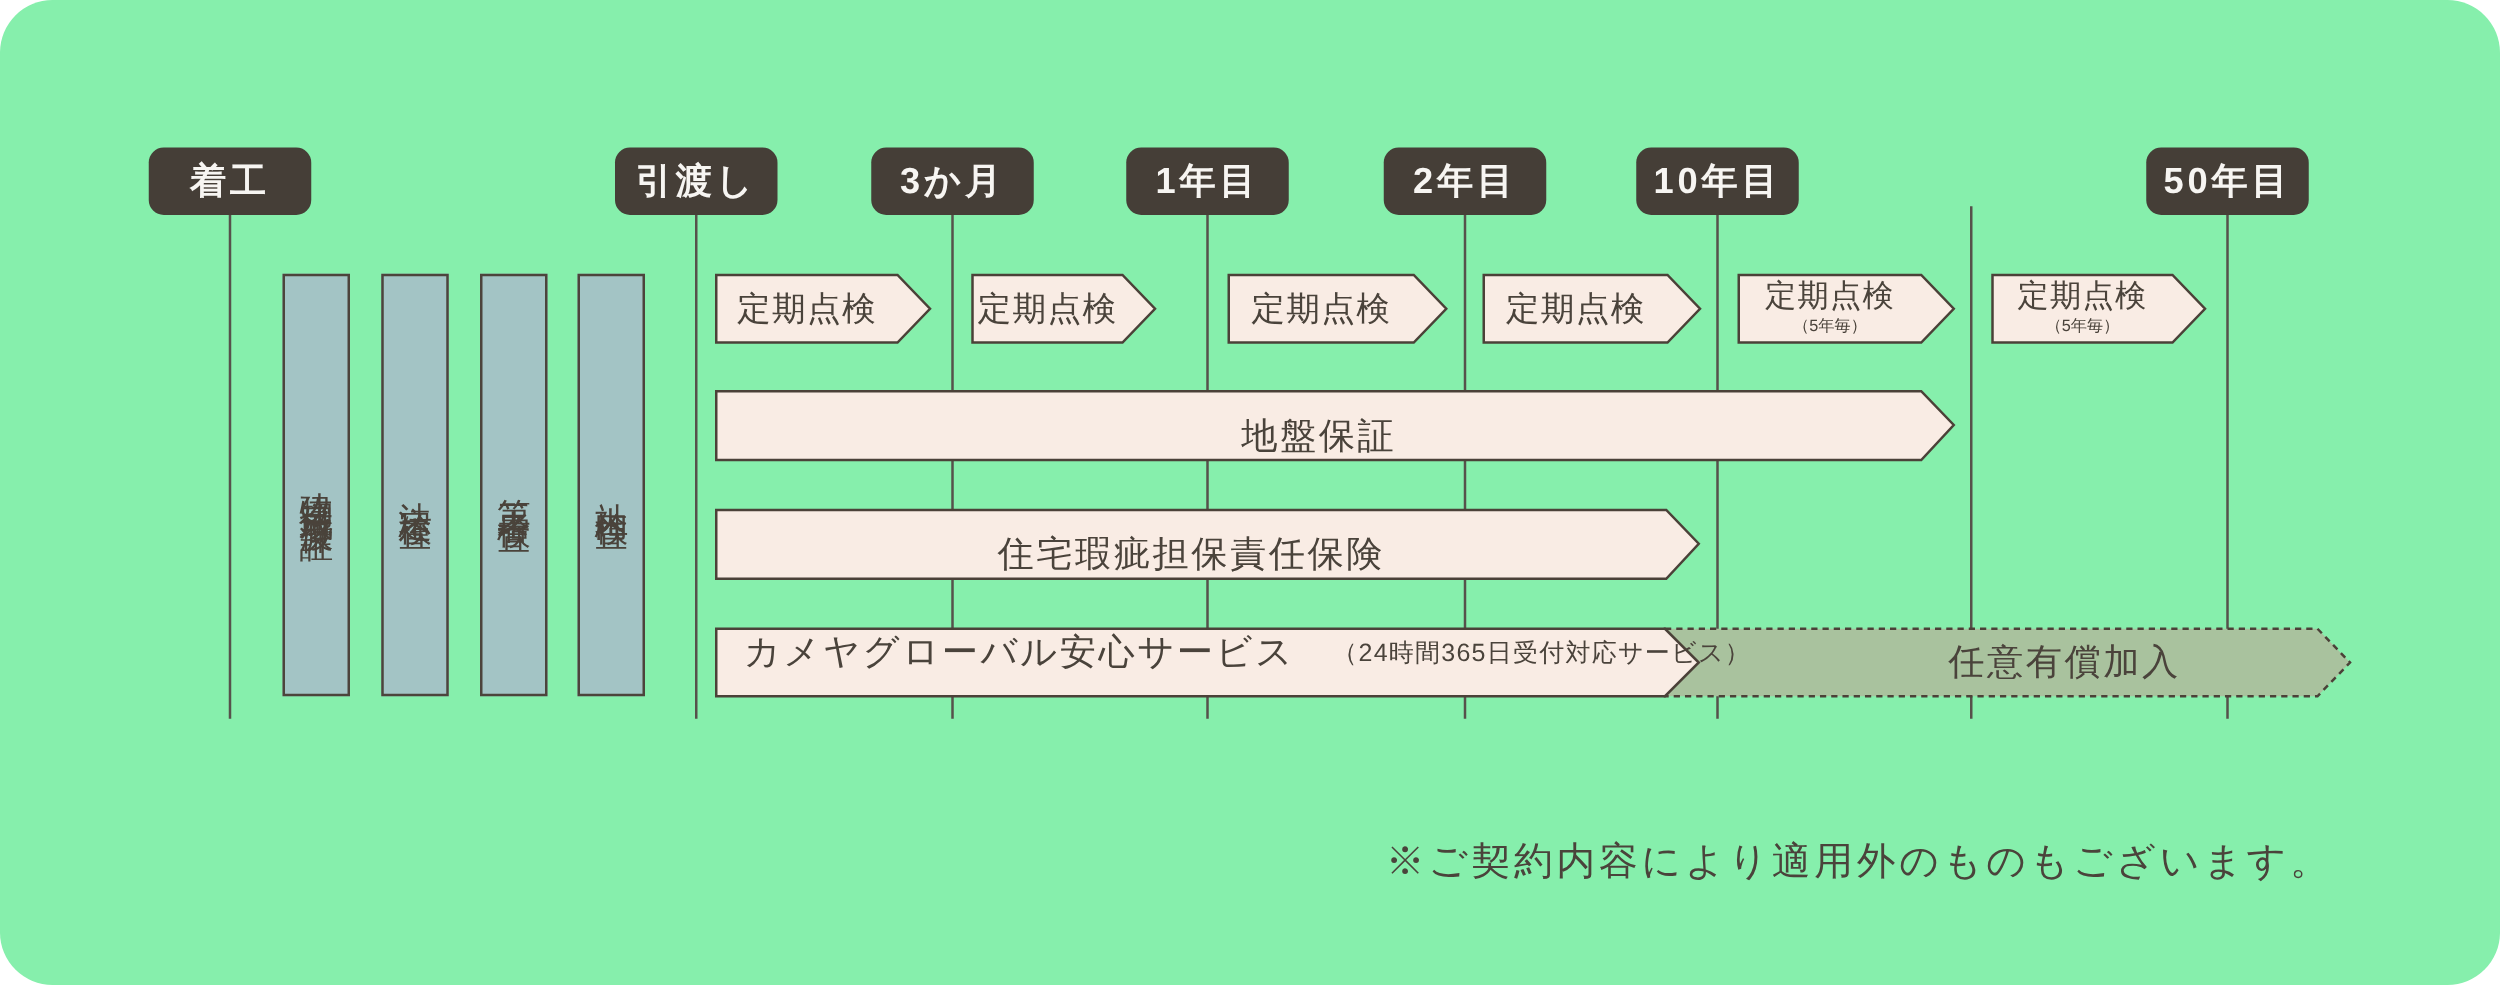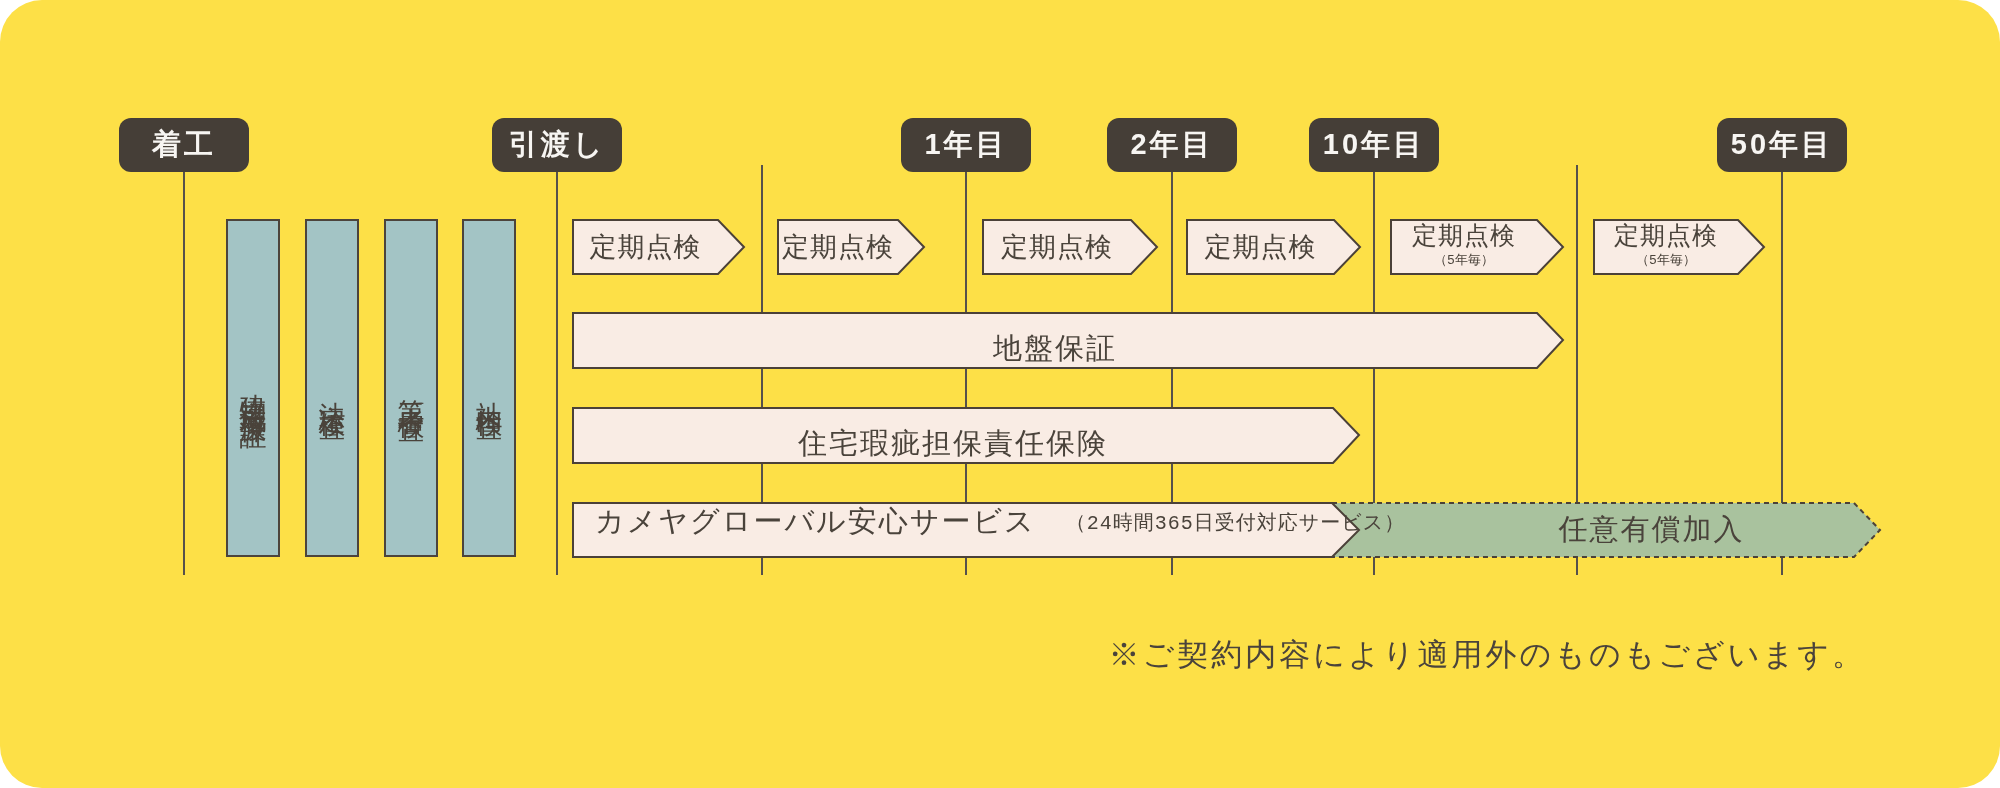--- a/index.html
+++ b/index.html
@@ -1,18 +1,18 @@
 <!DOCTYPE html>
 <html><head>
 <meta charset="utf-8">
 <style>
   html,body { margin:0; padding:0; background:#ffffff; }
   .card {
     position:relative; width:2000px; height:788px;
-    background:#fde047; border-radius:42px; overflow:hidden;
+    background:#86efac; border-radius:42px; overflow:hidden;
     font-family:"Liberation Sans", sans-serif;
     color:#4a433b;
   }
   
   .tline { position:absolute; top:165px; height:410px; width:2px; background:#56514b; z-index:1; }
   
   .milestone {
     position:absolute; top:118px; width:130px; height:54px;
     background:#453e37; border-radius:12px; z-index:3;
     display:flex; align-items:center; justify-content:center;
@@ -25,49 +25,50 @@
     display:flex; align-items:center; justify-content:center;
     writing-mode:vertical-rl; text-orientation:upright;
     font-size:27px; letter-spacing:4px; color:#4a433b;
   }
   .shapes { position:absolute; left:0; top:0; z-index:2; }
   .poly-cream { fill:#f9ece4; stroke:#4b4138; stroke-width:2; }
   .poly-green { fill:#a9c29e; stroke:#4b4138; stroke-width:2; stroke-dasharray:5 4; }
   
   .bandtext {
     position:absolute; z-index:3; display:flex; align-items:center; justify-content:center;
-    font-size:29px; letter-spacing:2px; color:#4a433b; white-space:nowrap;font-family:Liberation Mono, monospace;
+    font-size:29px; letter-spacing:2px; color:#4a433b; white-space:nowrap;
   }
   .arrowtext { font-size:27px; letter-spacing:1px; }
   .stacked { flex-direction:column; line-height:1; }
   .stacked .main { font-size:25px; line-height:27px; letter-spacing:1px; }
   .stacked .sub  { font-size:13px; line-height:19px; letter-spacing:0; }
   .service-label { justify-content:flex-start; padding-left:22px; box-sizing:border-box; }
   .service-label .sub { font-size:20px; letter-spacing:1px; margin-left:30px; }
   .footnote {
-    position:absolute; top:634px; right:134px; z-index:3;
+    position:absolute; top:668px; right:134px; z-index:3;
     font-size:31px; letter-spacing:3px; color:#4a433b; white-space:nowrap;
   }
 </style>
 </head>
 <body>
 
 <div class="card">
 
   <div class="tline" style="left:183px"></div>
   <div class="tline" style="left:556px"></div>
   <div class="tline" style="left:761px"></div>
   <div class="tline" style="left:965px"></div>
   <div class="tline" style="left:1171px"></div>
   <div class="tline" style="left:1373px"></div>
   <div class="tline" style="left:1576px"></div>
   <div class="tline" style="left:1781px"></div>
 
   <div class="milestone" style="left:119px">着工</div>
   <div class="milestone" style="left:492px">引渡し</div>
+  <div class="milestone" style="left:697px">3か月</div>
   <div class="milestone" style="left:901px">1年目</div>
   <div class="milestone" style="left:1107px">2年目</div>
   <div class="milestone" style="left:1309px">10年目</div>
   <div class="milestone" style="left:1717px">50年目</div>
 
   <div class="tealbar" style="left:226px">建物完成引渡保証</div>
   <div class="tealbar" style="left:305px">法定検査</div>
   <div class="tealbar" style="left:384px">第三者検査</div>
   <div class="tealbar" style="left:462px">社内検査</div>
 

